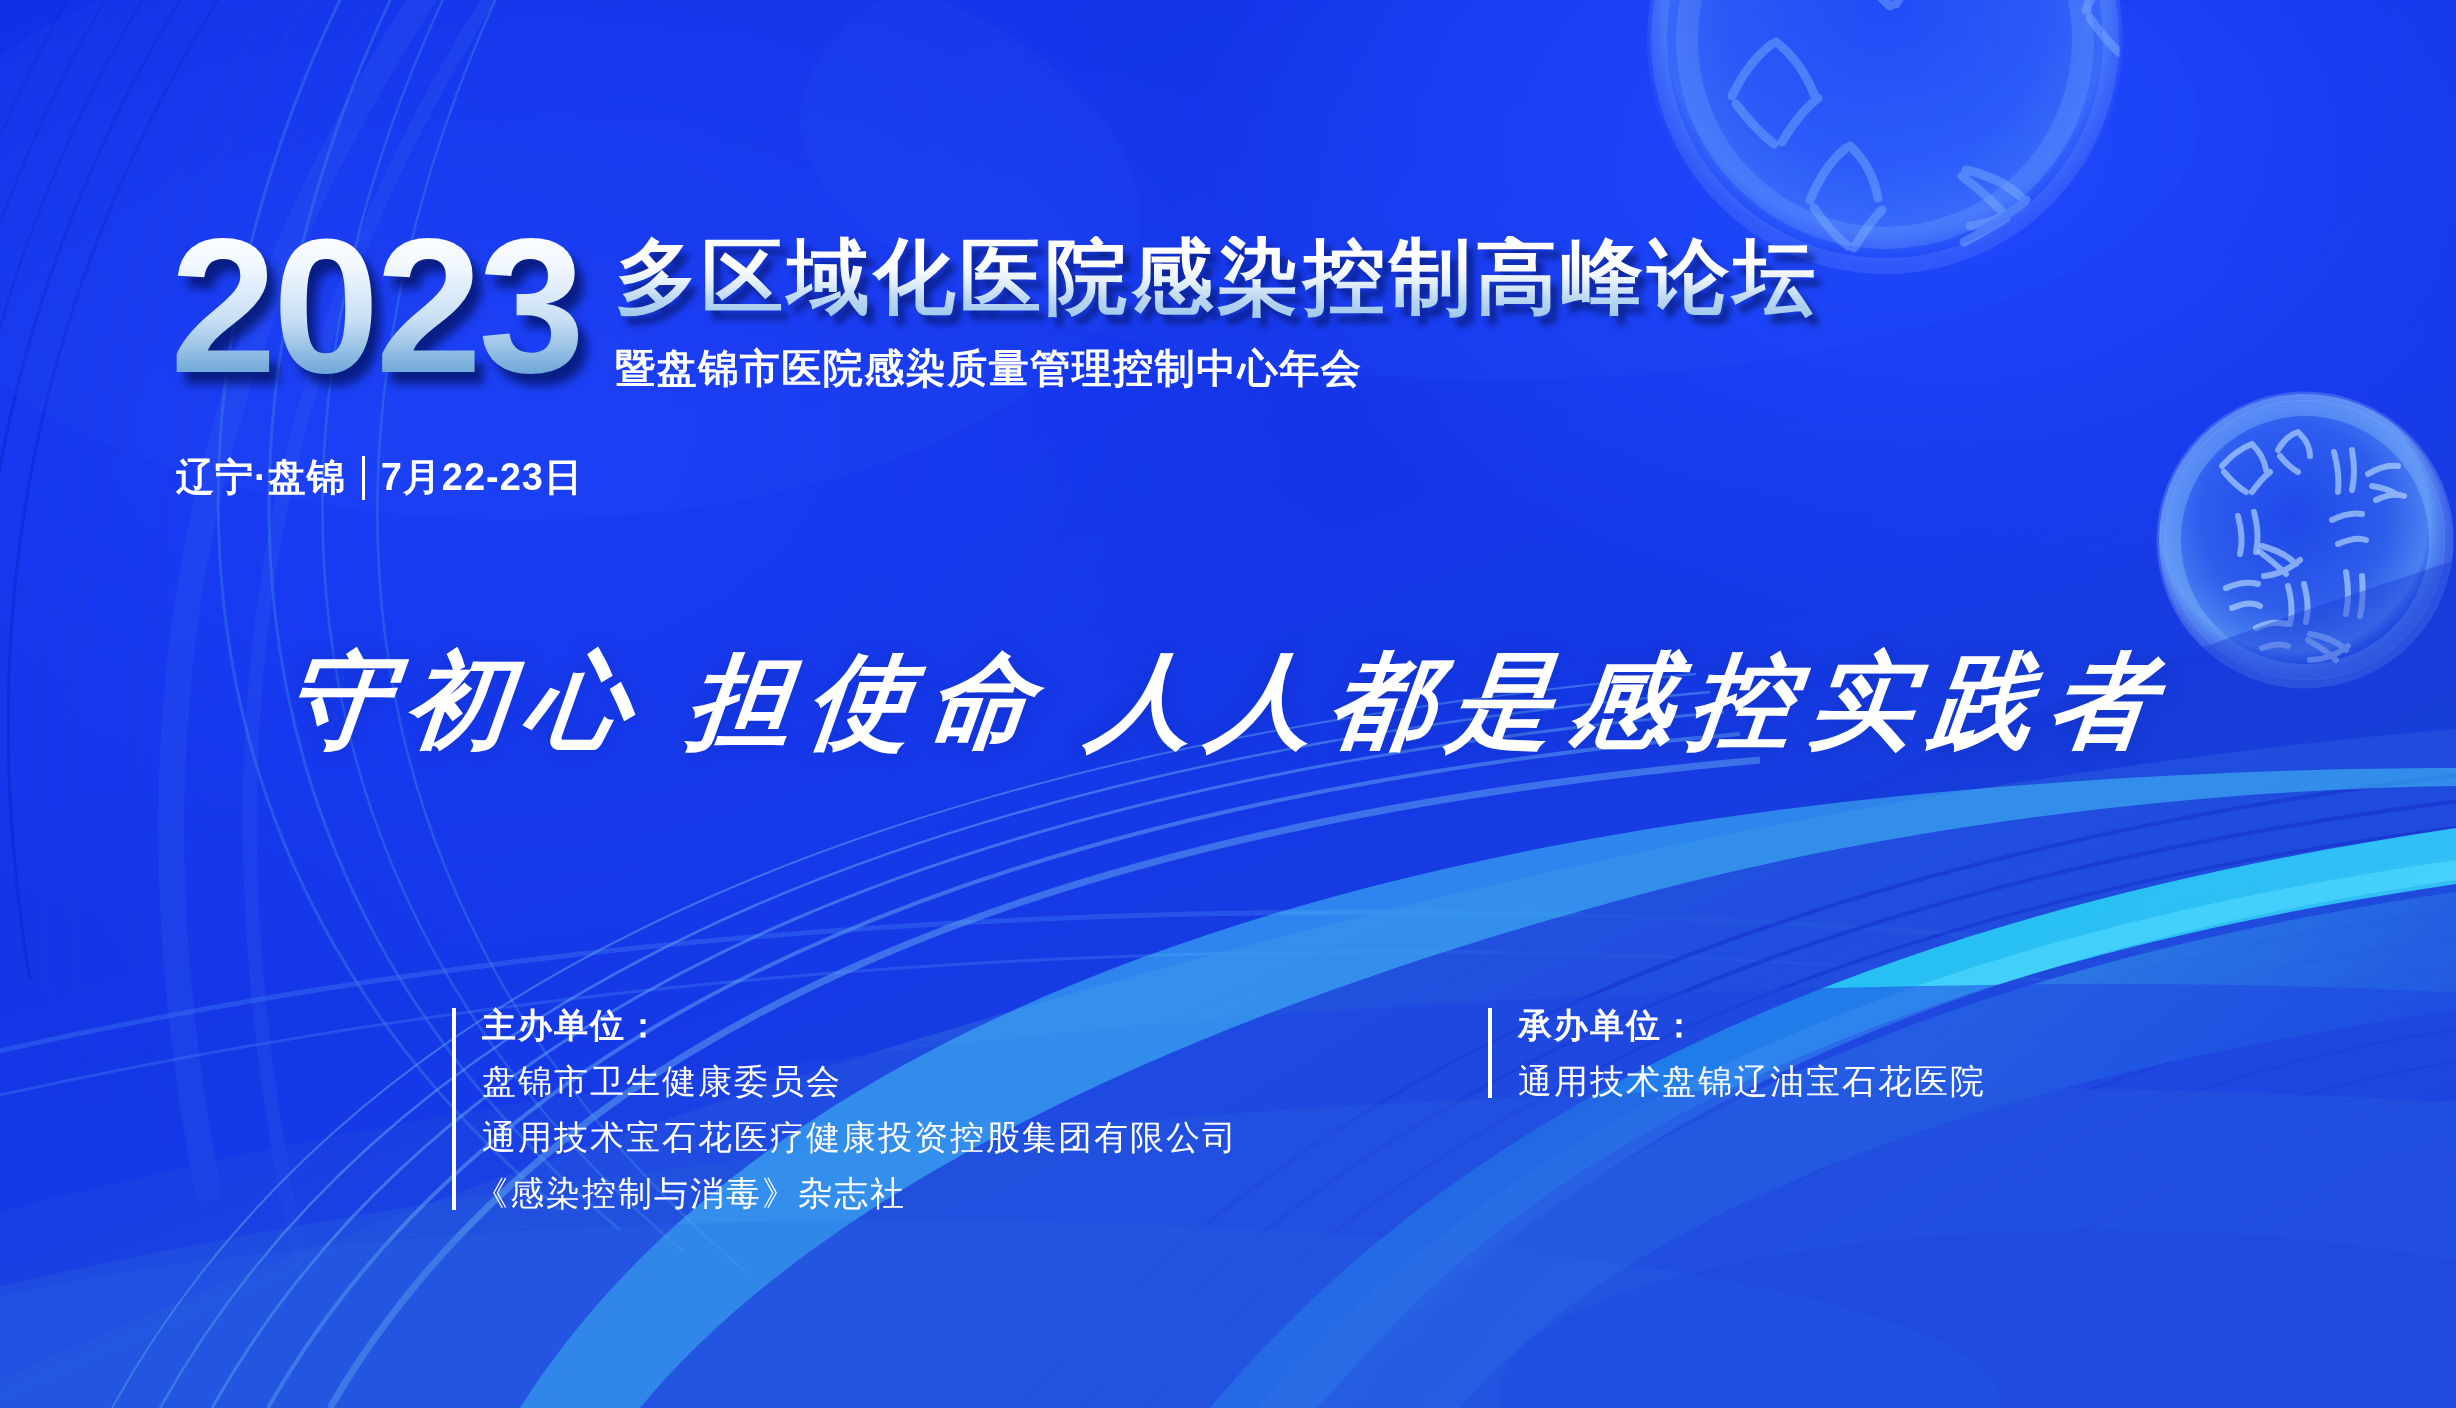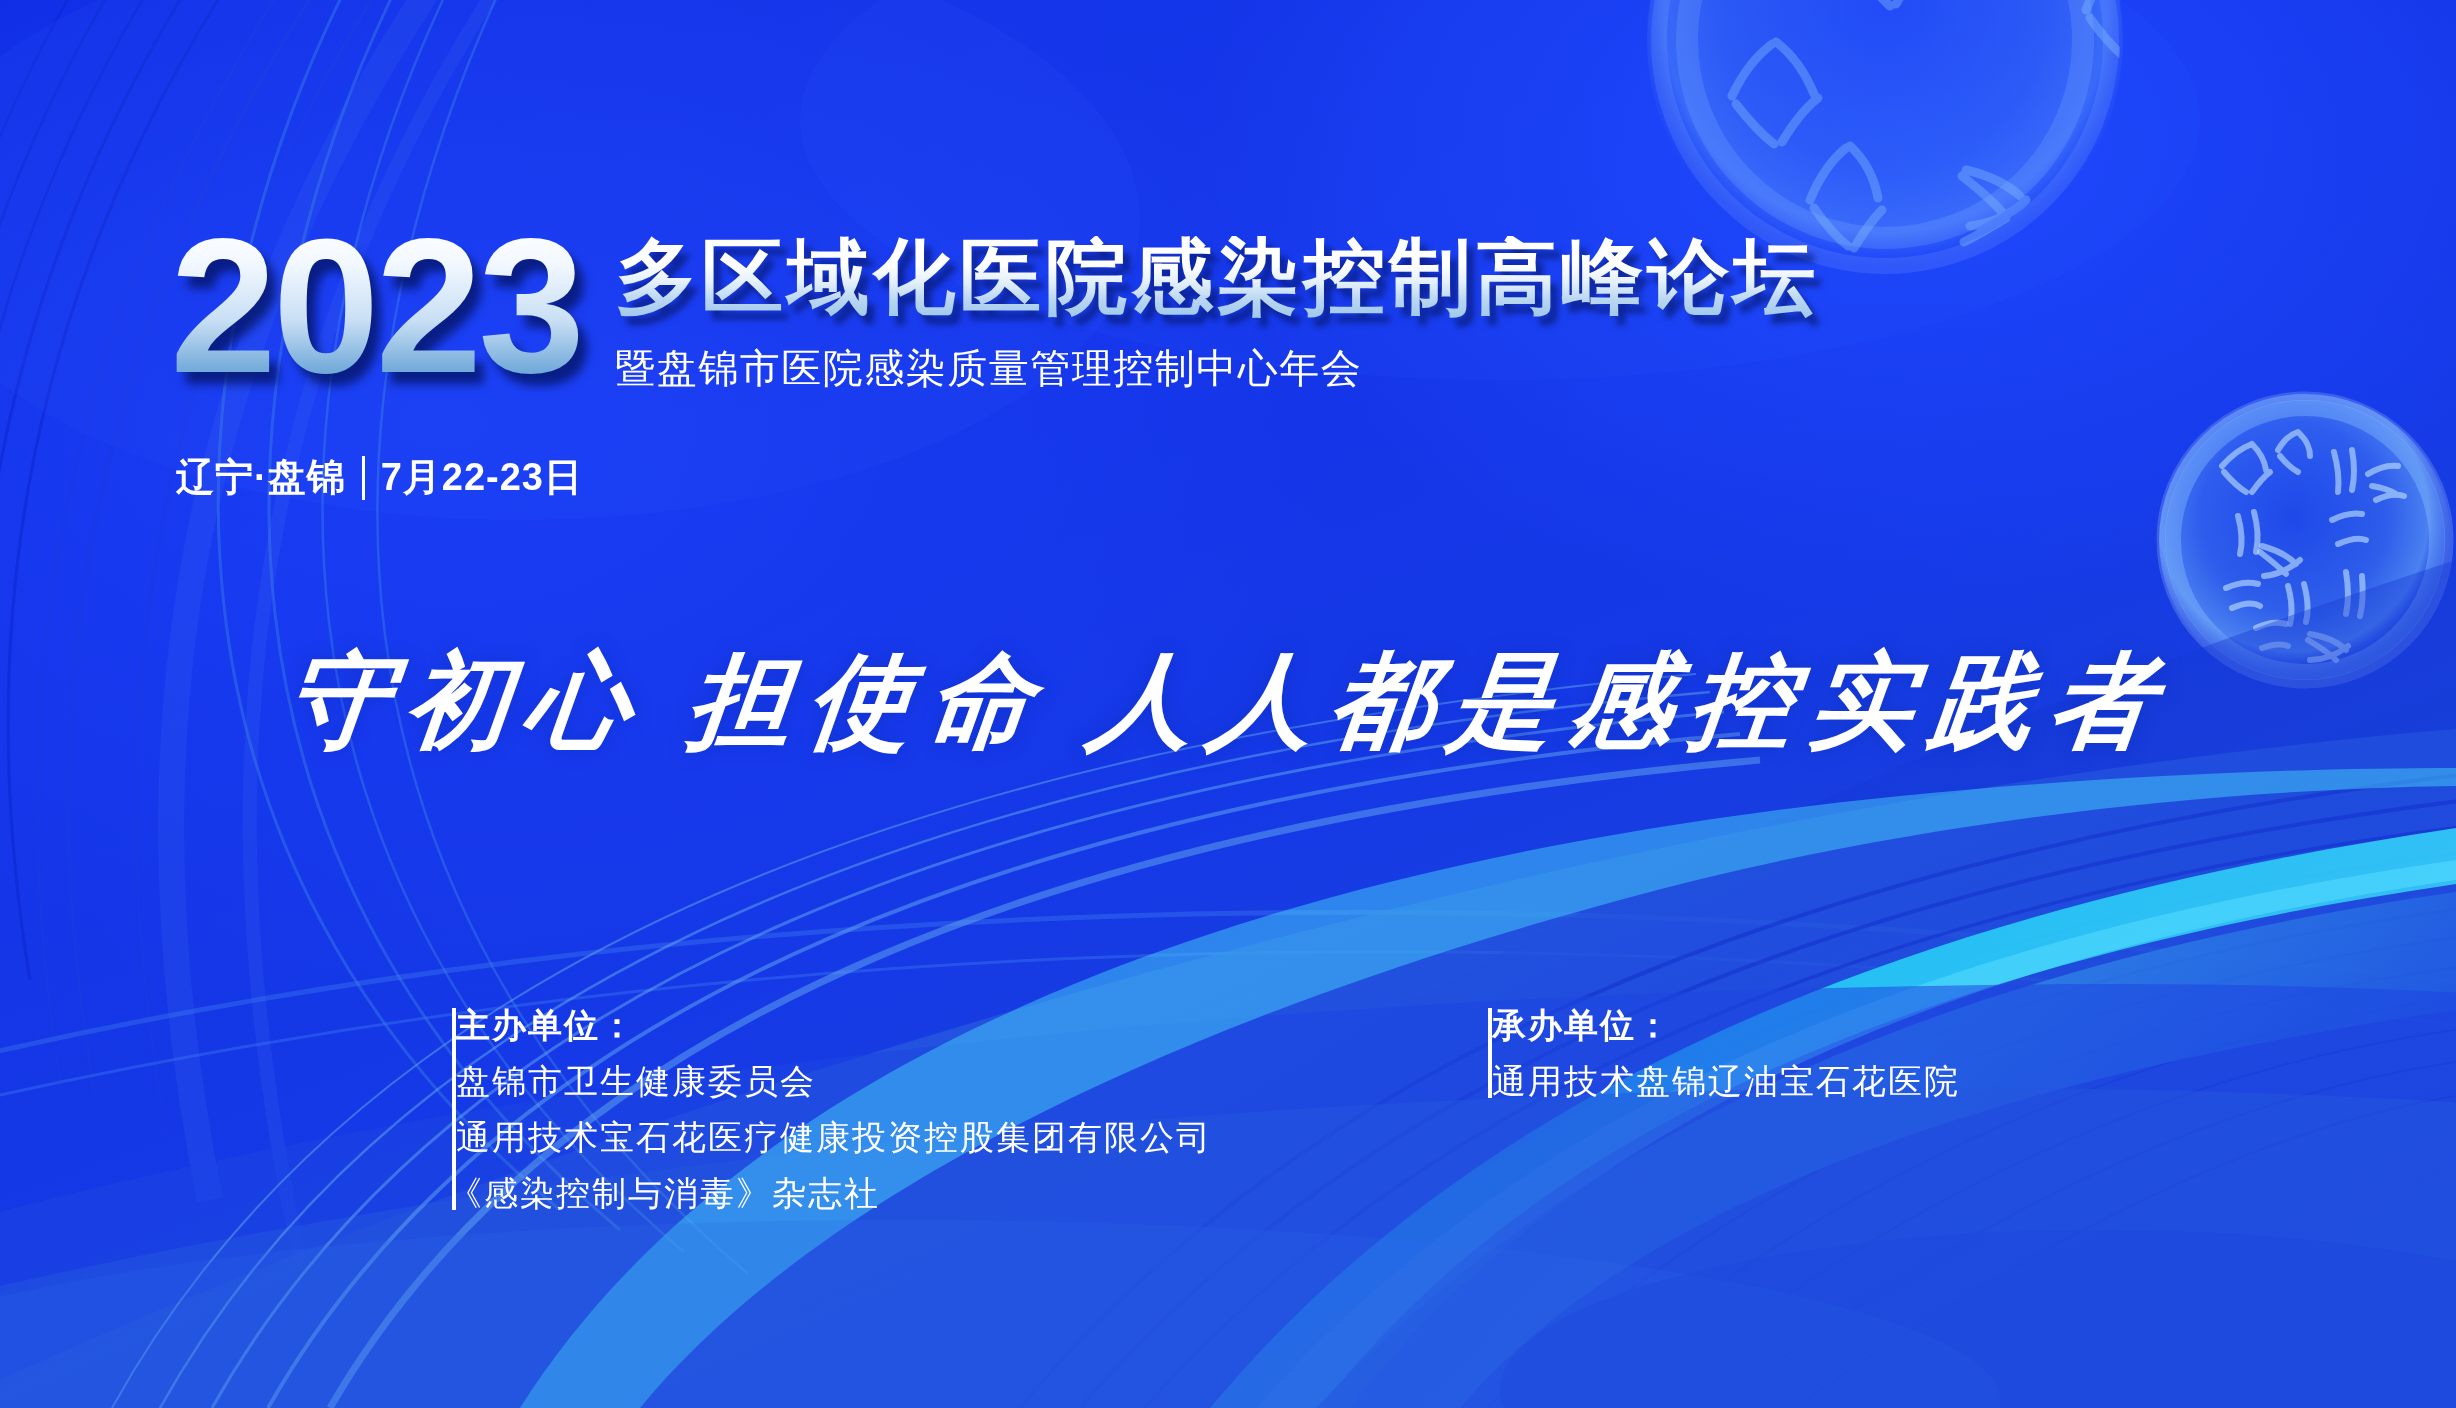--- a/index.html
+++ b/index.html
@@ -63,20 +63,21 @@
     -webkit-text-fill-color:transparent;
     filter:drop-shadow(7px 9px 3px rgba(3,20,95,.62));
   }
 
   .sub-line{
     color:#ffffff;
     font-size:40px;
     letter-spacing:1.5px;
     white-space:nowrap;
     line-height:1;
+    font-weight:bold;
   }
   .sub-1{ margin-top:30px; }
   .sub-2{ margin-top:26px; }
 
   
   .placedate{
     position:absolute; left:176px; top:452px;
     display:flex; align-items:center;
     color:#ffffff;
     font-size:38px;
@@ -104,20 +105,21 @@
     font-weight:bold;
     font-family:"Liberation Serif","DejaVu Serif",serif;
     transform:skewX(-6deg);
     text-shadow:0 0 18px rgba(10,40,160,.35);
     white-space:nowrap;
   }
 
   
   .org{
     position:absolute;
+    padding-left:26px;
     border-left:4px solid #ffffff;
     color:#ffffff;
   }
   .org-left{ left:452px; top:1008px; }
   .org-right{ left:1488px; top:1008px; }
 
   .org-head{
     font-size:34px;
     font-weight:bold;
     letter-spacing:2px;

